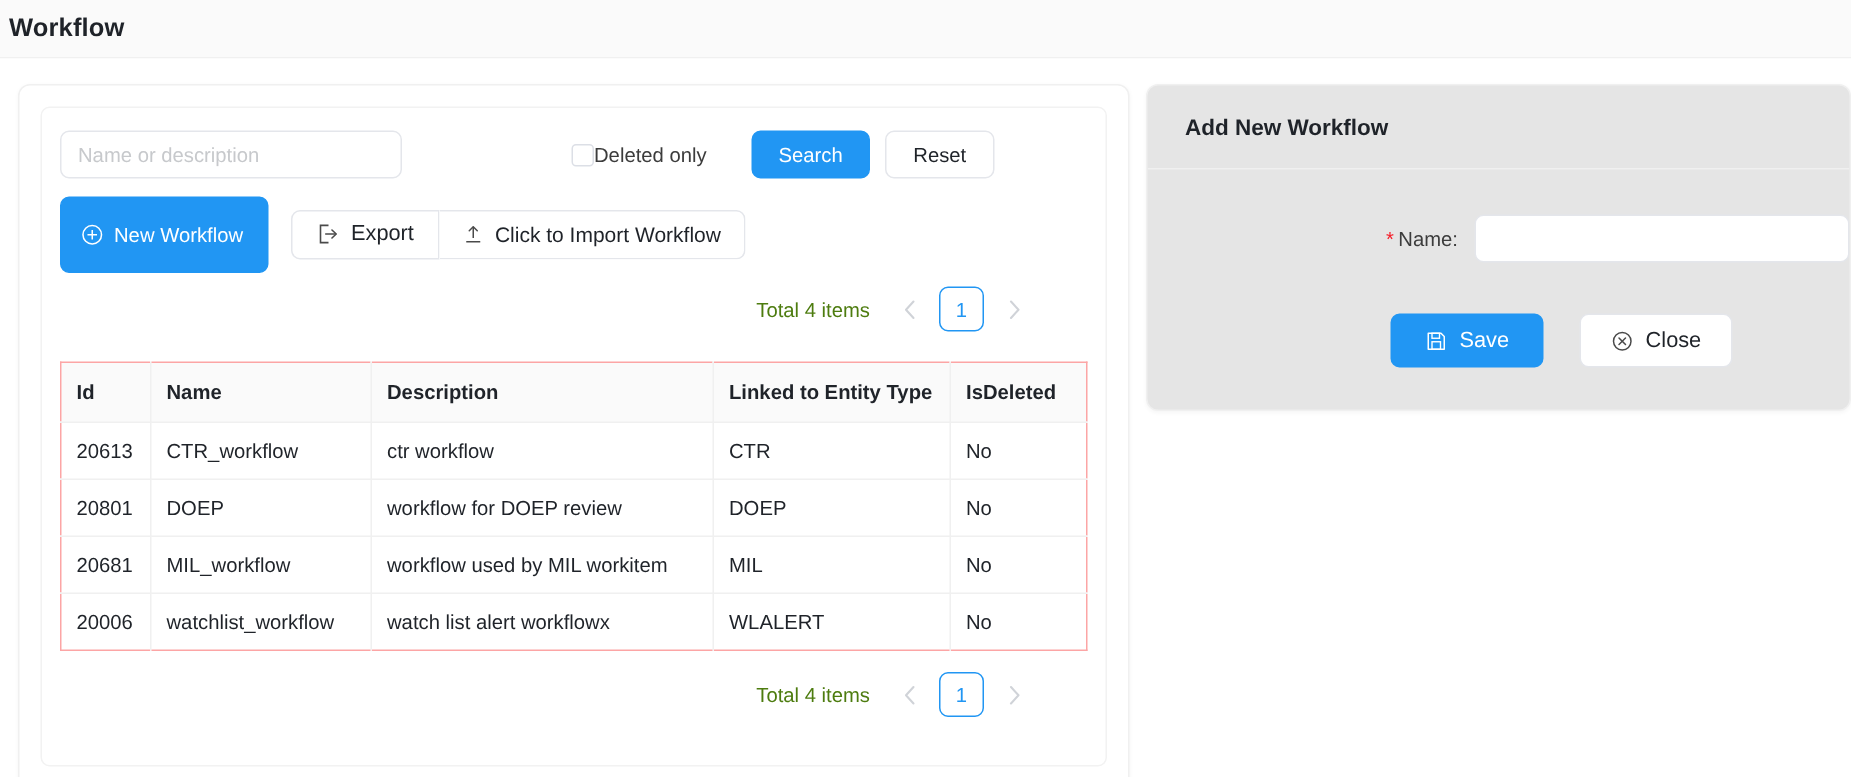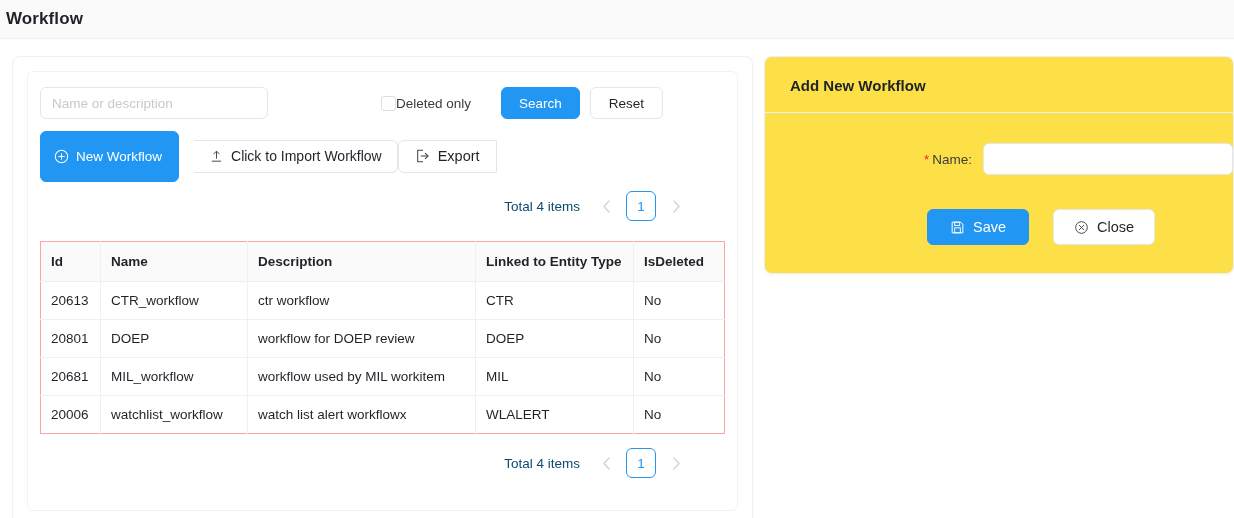--- a/index.html
+++ b/index.html
@@ -144,21 +144,21 @@
   }
 
   
   .pager {
     display: flex;
     align-items: center;
     justify-content: flex-end;
     gap: 0;
     height: 34px;
   }
-  .pager-total { font-size: 13.5px; color: #0c4a6e; margin-right: 14px; }
+  .pager-total { font-size: 13.5px; color: #4d7c0f; margin-right: 14px; }
   .pager-arrow {
     width: 24px; height: 24px;
     display: flex; align-items: center; justify-content: center;
     color: #d0d3d8;
     font-size: 15px;
     cursor: pointer;
     user-select: none;
   }
   .pager-page {
     width: 30px; height: 30px;
@@ -210,21 +210,21 @@
   .col-name  { width: 147px; }
   .col-desc  { width: 228px; }
   .col-ent   { width: 158px; }
   .col-del   { width: 91px; }
 
   
   .right-panel {
     margin-left: 11px;
     margin-top: 17px;
     width: 520px;
-    background: #fde047;
+    background: #e5e5e5;
     border: 1px solid #f0f0f0;
     border-radius: 8px;
     box-shadow: 0 1px 3px rgba(0,0,0,.04);
     overflow: hidden;
   }
   .right-head {
     padding: 20px 0 18px 25px;
     font-size: 15px;
     font-weight: 700;
     color: #1f2329;
@@ -310,40 +310,40 @@
             <svg width="15" height="15" viewBox="0 0 16 16">
               <circle cx="8" cy="8" r="6.6" fill="none" stroke="#ffffff" stroke-width="1.1"></circle>
               <line x1="8" y1="4.6" x2="8" y2="11.4" stroke="#ffffff" stroke-width="1.1"></line>
               <line x1="4.6" y1="8" x2="11.4" y2="8" stroke="#ffffff" stroke-width="1.1"></line>
             </svg>
           </span>
           <span>New Workflow</span>
         </button>
 
         <div class="btn-group">
+          <button class="btn btn-export">
+            <span>
+              <svg width="16" height="16" viewBox="0 0 18 18">
+                <path d="M9 2.5 H3 V15.5 H9" fill="none" stroke="#4a4a4a" stroke-width="1.2"></path>
+                <line x1="6.5" y1="9" x2="14.5" y2="9" stroke="#4a4a4a" stroke-width="1.2"></line>
+                <path d="M11.6 6 L14.8 9 L11.6 12" fill="none" stroke="#4a4a4a" stroke-width="1.2" stroke-linejoin="round" stroke-linecap="round"></path>
+              </svg>
+            </span>
+            <span>Export</span>
+          </button>
+
           <button class="btn btn-import">
             <span>
               <svg width="15" height="15" viewBox="0 0 18 18">
                 <line x1="9" y1="2.6" x2="9" y2="11.6" stroke="#4a4a4a" stroke-width="1.2"></line>
                 <path d="M5.8 5.8 L9 2.6 L12.2 5.8" fill="none" stroke="#4a4a4a" stroke-width="1.2" stroke-linejoin="round" stroke-linecap="round"></path>
                 <line x1="3.4" y1="14.6" x2="14.6" y2="14.6" stroke="#4a4a4a" stroke-width="1.2"></line>
               </svg>
             </span>
             <span>Click to Import Workflow</span>
-          </button>
-
-          <button class="btn btn-export">
-            <span>
-              <svg width="16" height="16" viewBox="0 0 18 18">
-                <path d="M9 2.5 H3 V15.5 H9" fill="none" stroke="#4a4a4a" stroke-width="1.2"></path>
-                <line x1="6.5" y1="9" x2="14.5" y2="9" stroke="#4a4a4a" stroke-width="1.2"></line>
-                <path d="M11.6 6 L14.8 9 L11.6 12" fill="none" stroke="#4a4a4a" stroke-width="1.2" stroke-linejoin="round" stroke-linecap="round"></path>
-              </svg>
-            </span>
-            <span>Export</span>
           </button>
         </div>
       </div>
 
       <div class="pager pager-top">
         <span class="pager-total">Total 4 items</span>
         <span class="pager-arrow">
           <svg width="9" height="13" viewBox="0 0 9 13">
               <path d="M7 1 L2 6.5 L7 12" fill="none" stroke="#d0d3d8" stroke-width="1.4" stroke-linecap="round" stroke-linejoin="round"></path>
             </svg>

